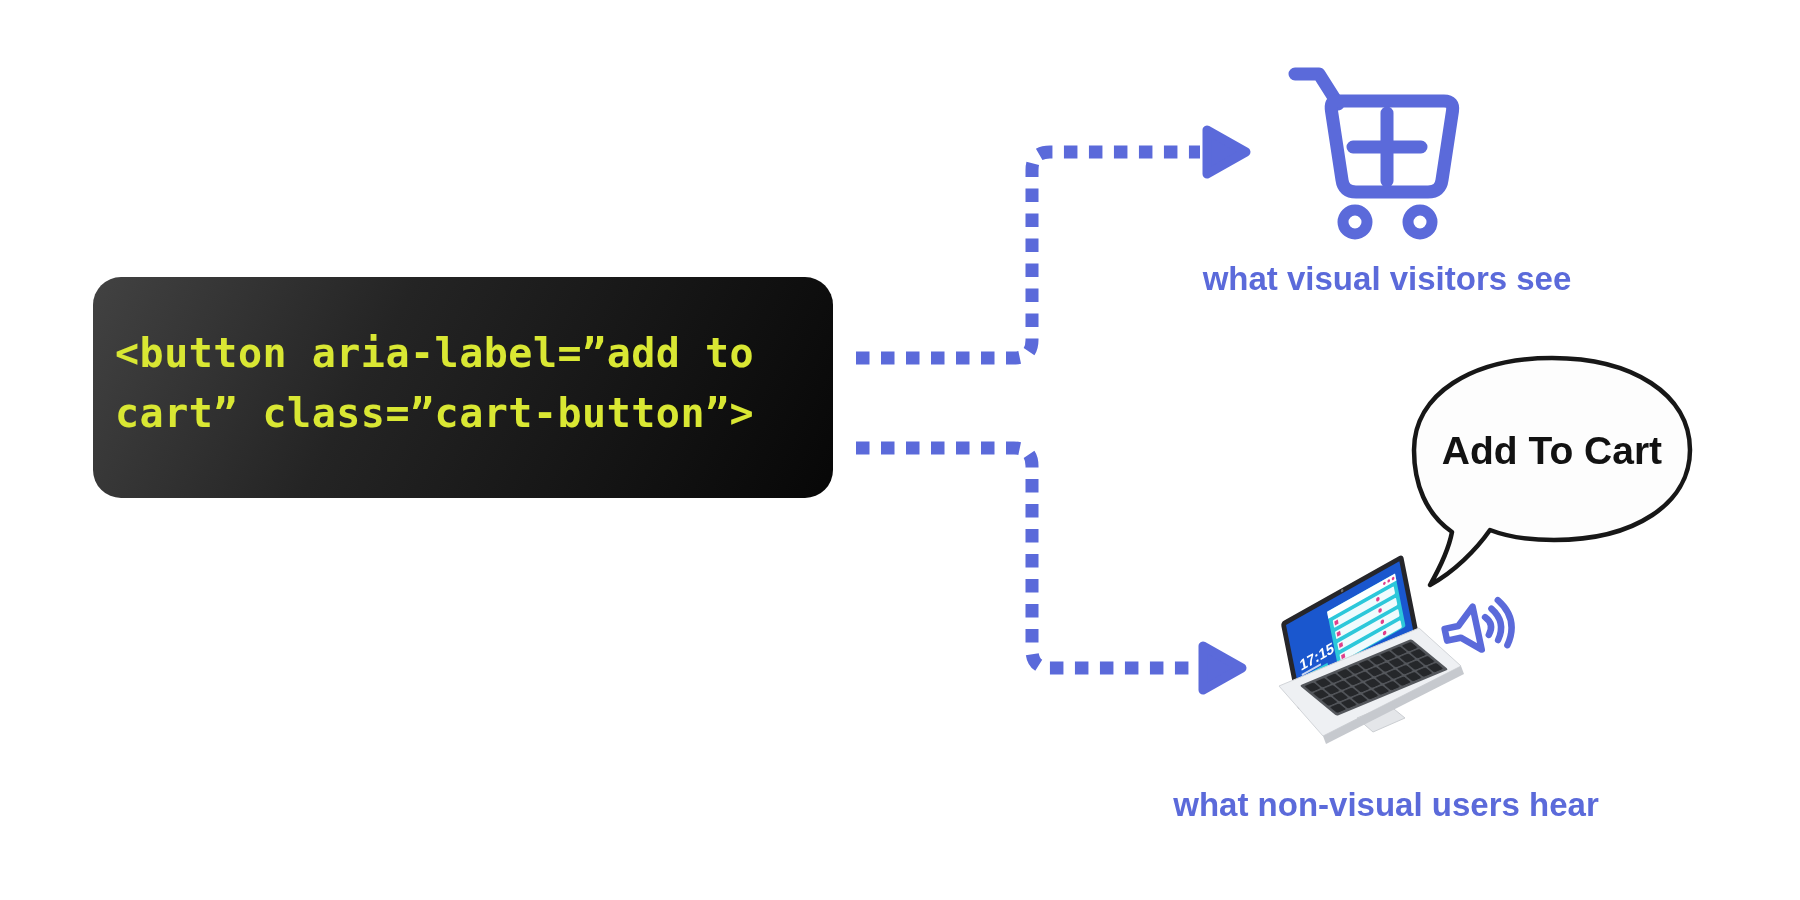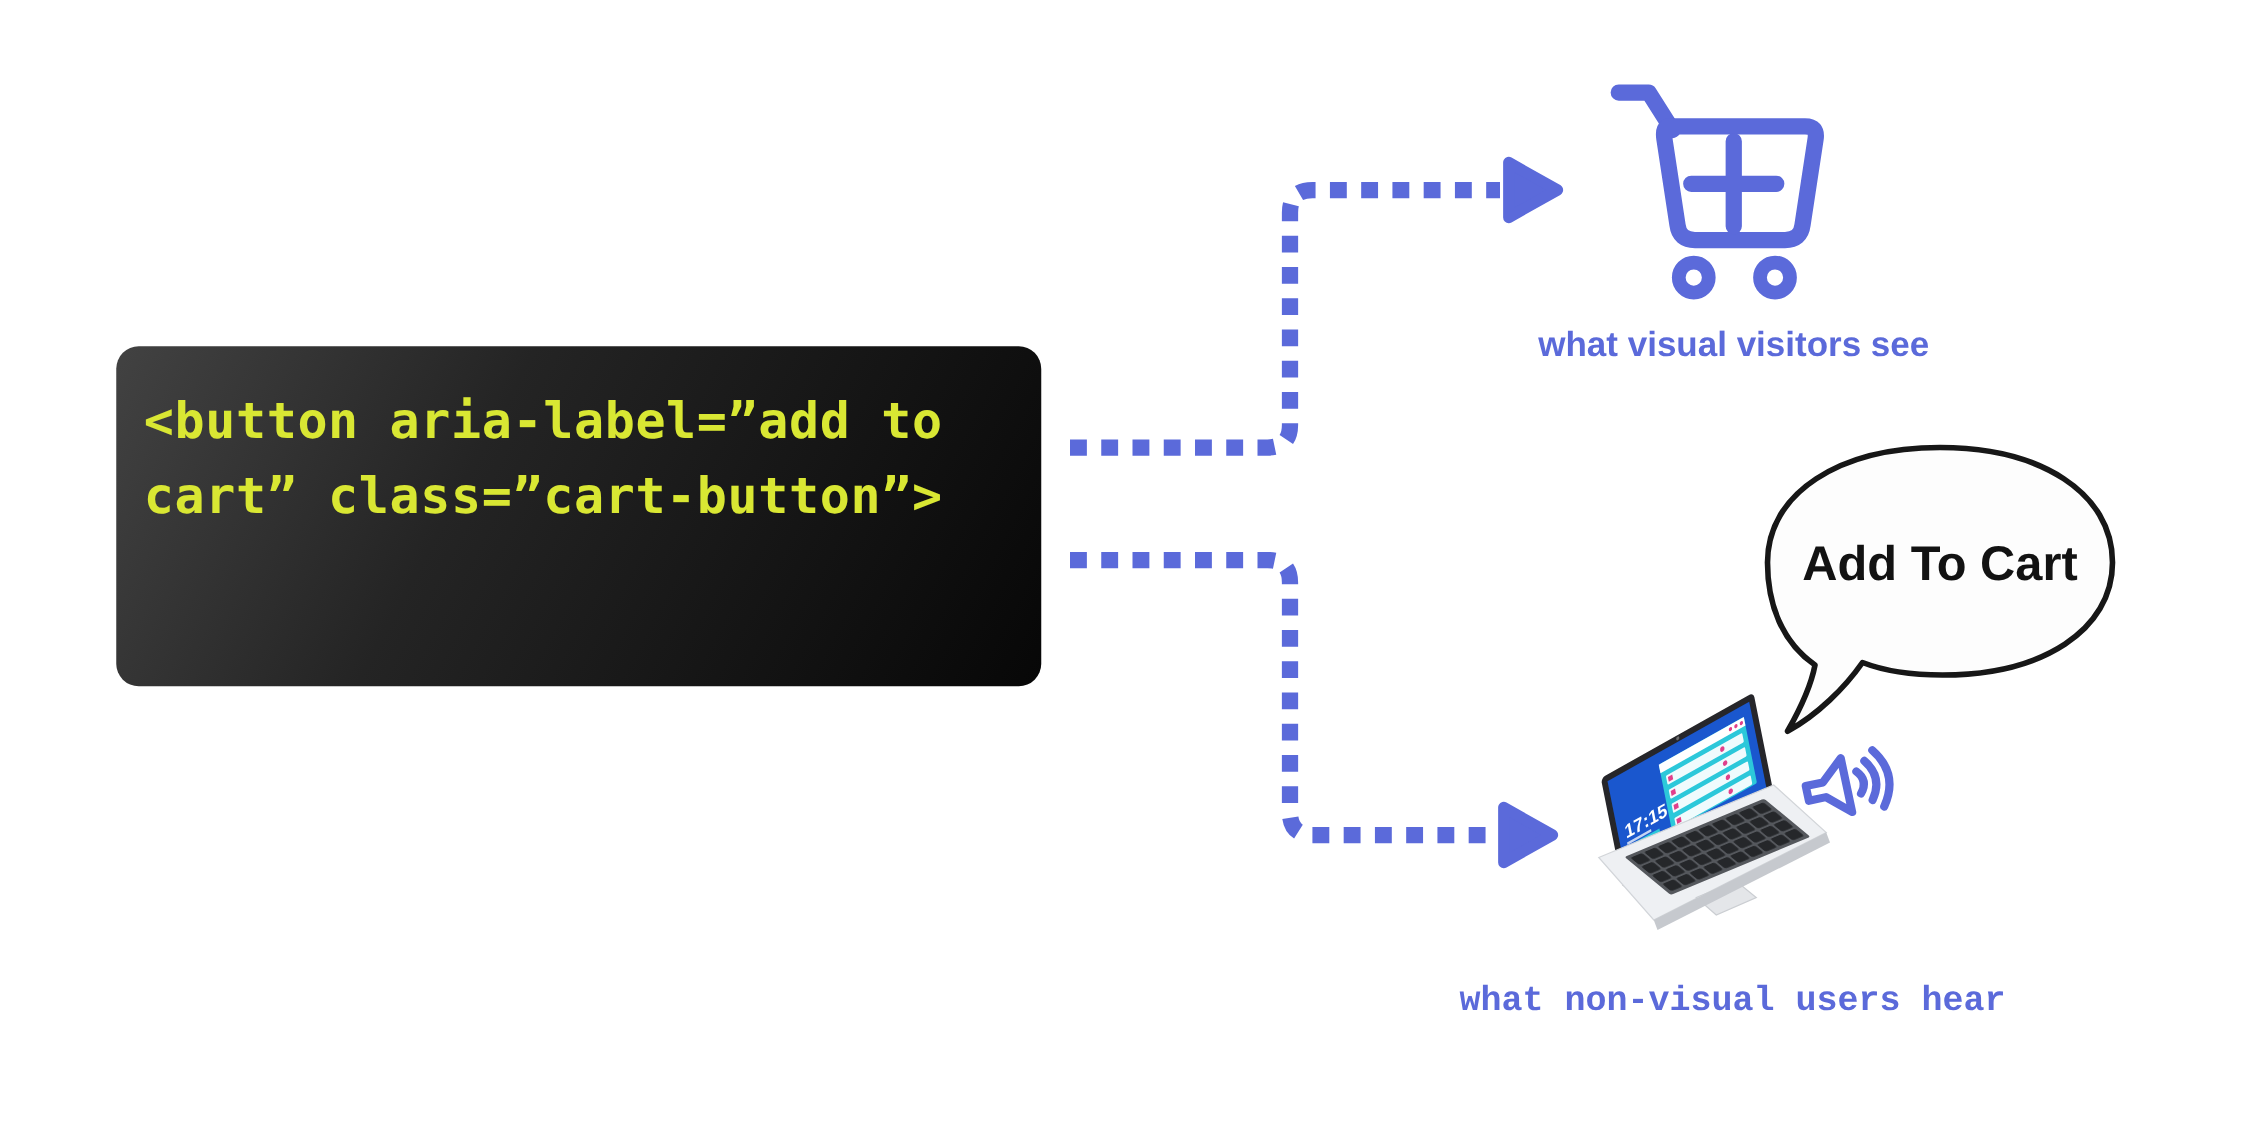--- a/index.html
+++ b/index.html
@@ -1,24 +1,24 @@
 <!DOCTYPE html>
 <html style="--accent: #5b6ada; --code-text: #d9e733; --code-bg-light: #424242; --code-bg-dark: #070707; --bubble-outline: #171717; --screen-blue: #1a57ce; --teal: #2cc8da; --pink: #e0408c;"><head>
 <meta charset="utf-8">
 <style>
   html,body{margin:0;padding:0;background:#ffffff;}
   .stage{position:relative;width:1800px;height:900px;background:#ffffff;overflow:hidden;
          font-family:"Liberation Sans",sans-serif;}
 
   
   .code-block{
-    position:absolute;left:93px;top:277px;width:740px;height:272px;
-    border-radius:18px;box-sizing:border-box;
+    position:absolute;left:93px;top:277px;width:740px;height:221px;
+    border-radius:28px;box-sizing:border-box;
     background:linear-gradient(118deg,var(--code-bg-light) 0%,#242424 38%,var(--code-bg-dark) 100%);
-    padding:30px 18px 0 22px;
+    padding:46px 18px 0 22px;
   }
   .code-line{
     font-family:"DejaVu Sans Mono","Liberation Mono",monospace;
     font-weight:bold;font-size:40px;line-height:60px;letter-spacing:0.5px;
     color:var(--code-text);white-space:pre;
   }
 
   
   .arrows{position:absolute;left:0;top:0;}
   .dotted-path{fill:none;stroke:var(--accent);stroke-width:13;
@@ -26,23 +26,23 @@
   .arrowhead{fill:var(--accent);stroke:var(--accent);stroke-width:9;stroke-linejoin:round;}
 
   
   .cart-svg{position:absolute;left:1270px;top:50px;}
   .cart-stroke{fill:none;stroke:var(--accent);stroke-width:13;
                stroke-linecap:round;stroke-linejoin:round;}
   .cart-wheel{fill:#ffffff;stroke:var(--accent);stroke-width:11;}
 
   
   .caption{position:absolute;width:500px;text-align:center;
-           color:var(--accent);font-weight:700;font-size:28px;letter-spacing:0px;}
+           color:var(--accent);font-weight:700;font-size:33px;letter-spacing:0px;}
   .caption.visual{left:1137px;top:260px;}
-  .caption.audio{left:1136px;top:786px;font-family:Liberation Mono, monospace;}
+  .caption.audio{left:1136px;top:786px;}
 
   
   .bubble-svg{position:absolute;left:1402px;top:352px;}
   .bubble-body{fill:#fdfdfd;stroke:var(--bubble-outline);stroke-width:4.5;stroke-linejoin:round;}
   .bubble-text{font-family:"Liberation Sans",sans-serif;font-weight:700;font-size:39px;fill:#121212;}
 
   
   .laptop-svg{position:absolute;left:1253px;top:538px;}
   .clock-text{font-family:"Liberation Sans",sans-serif;font-weight:700;font-size:15px;fill:#ffffff;}
 

